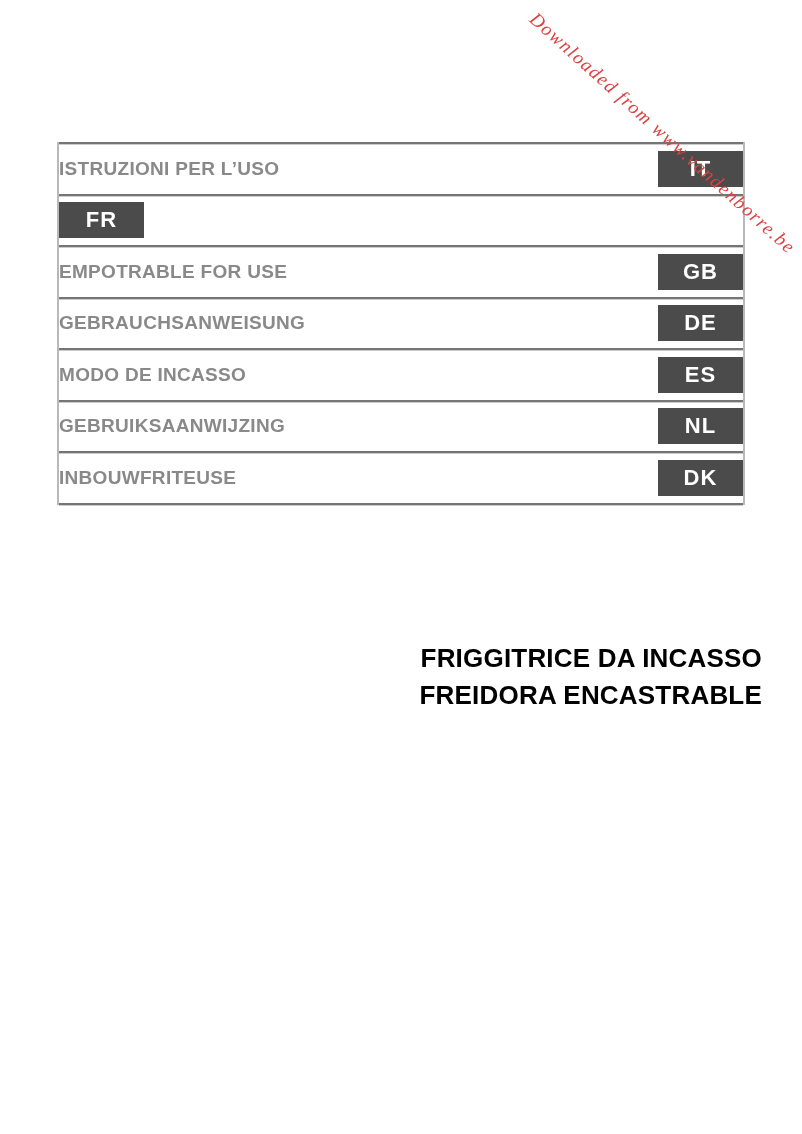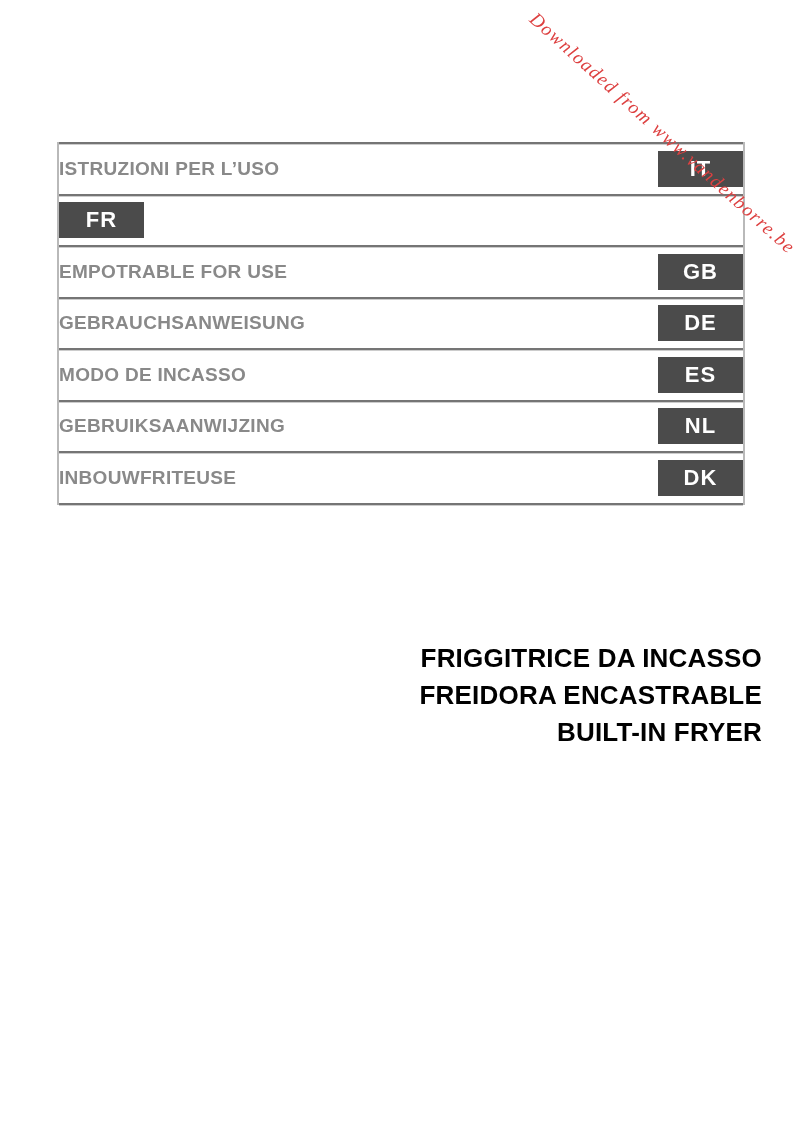--- a/index.html
+++ b/index.html
@@ -134,14 +134,13 @@
     <span class="lang-label">INBOUWFRITEUSE</span>
     <span class="lang-badge">DK</span>
   </div>
 
   <div class="table-bottom-line"></div>
 </div>
 
 <div class="title-block">
   <div class="title-line">FRIGGITRICE DA INCASSO</div>
   <div class="title-line">FREIDORA ENCASTRABLE</div>
-  <div class="title-line">BUILT-IN FRYER</div>
 </div>
 
 </body></html>

